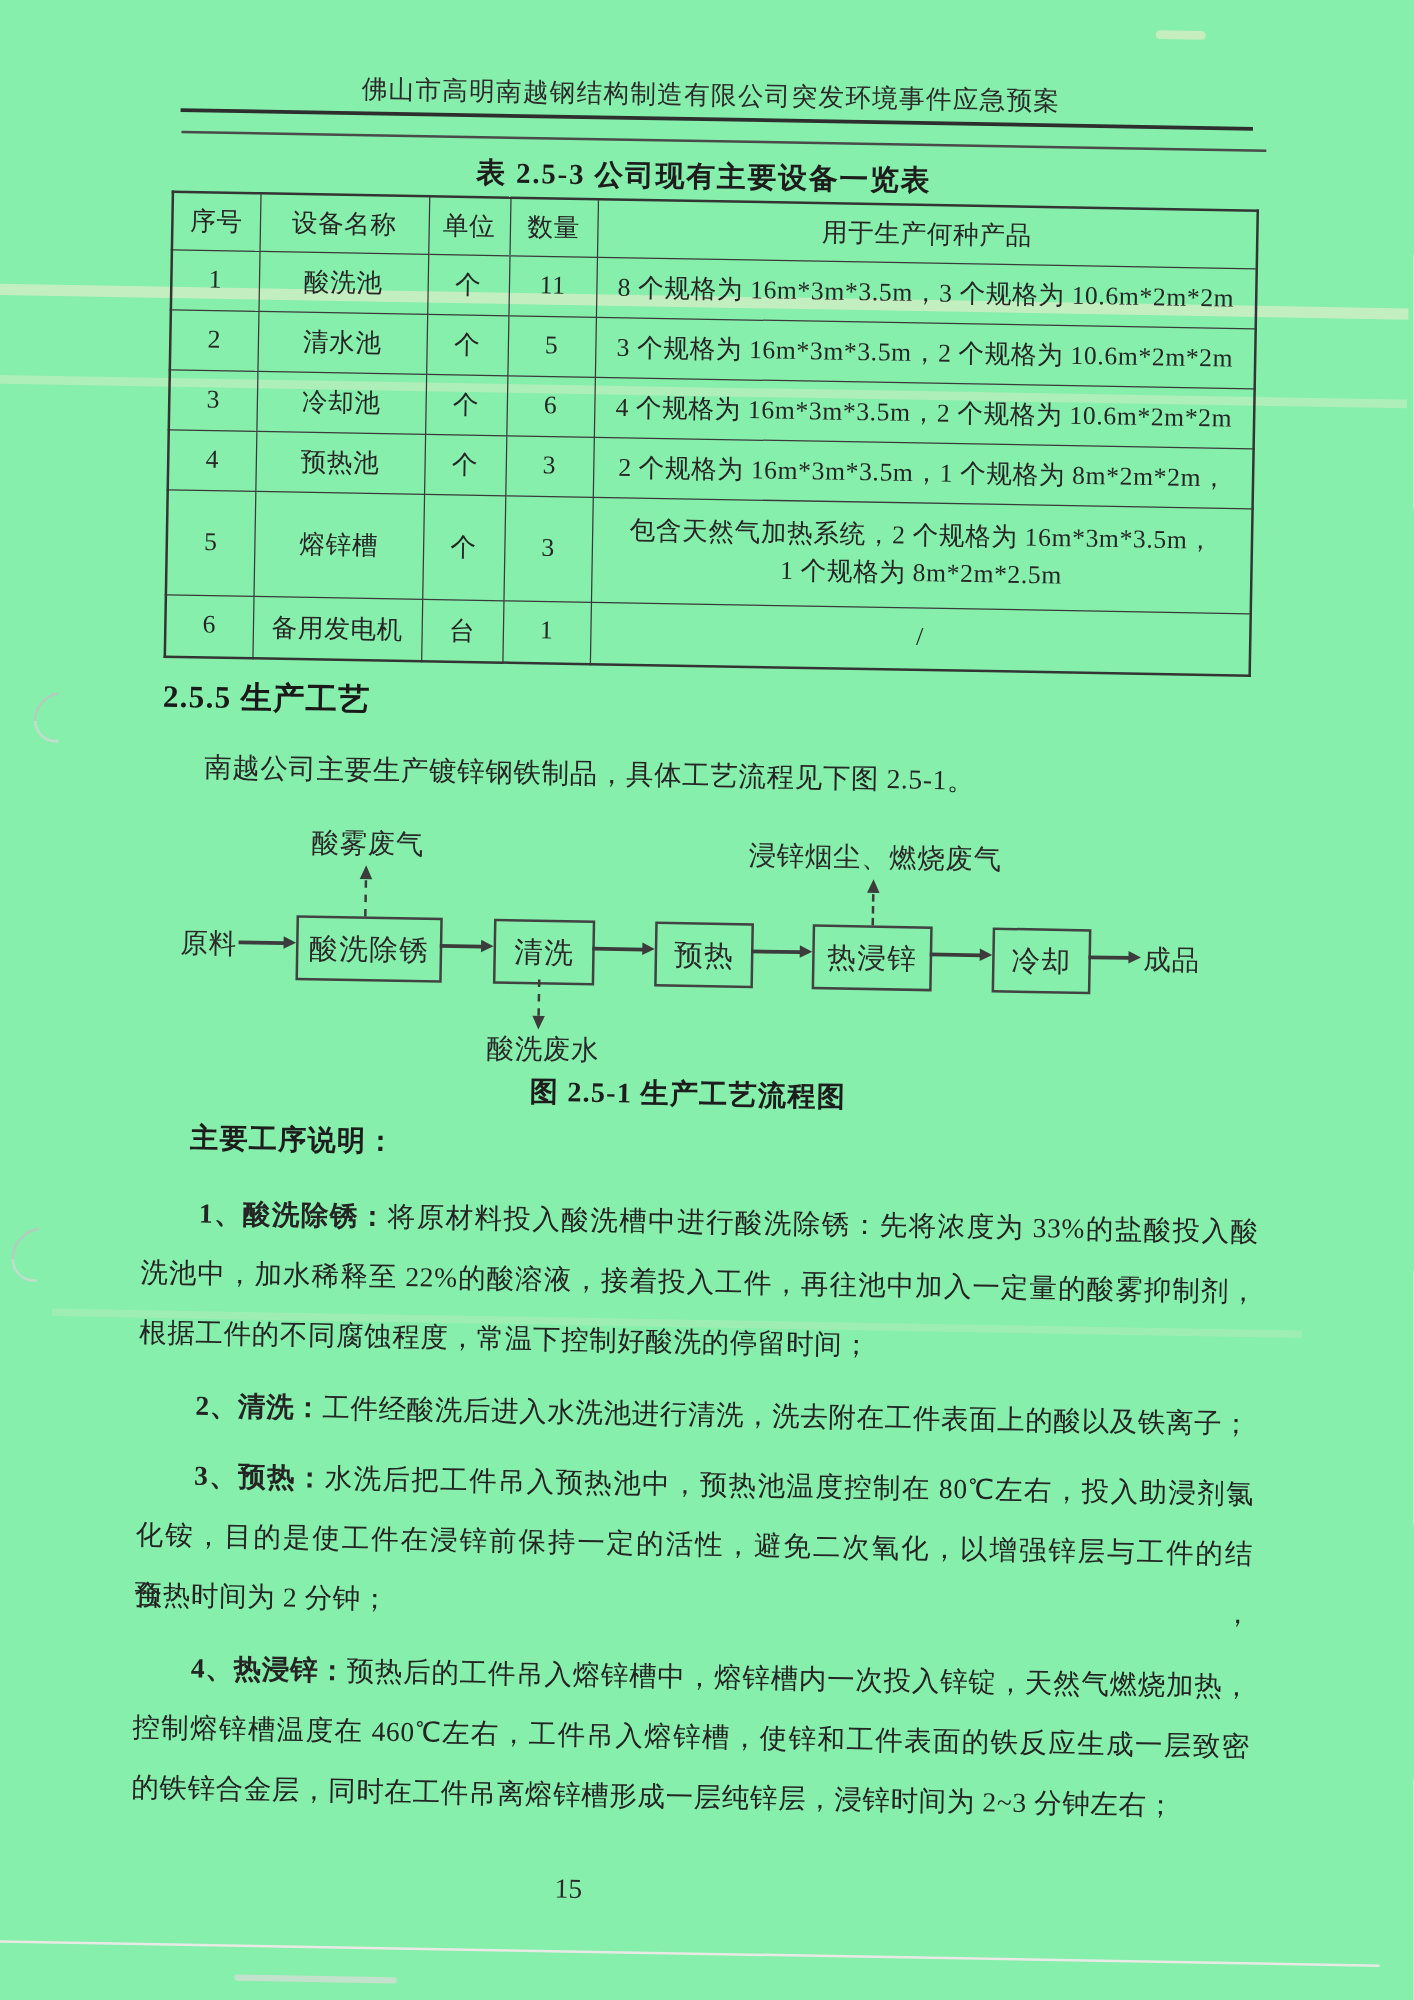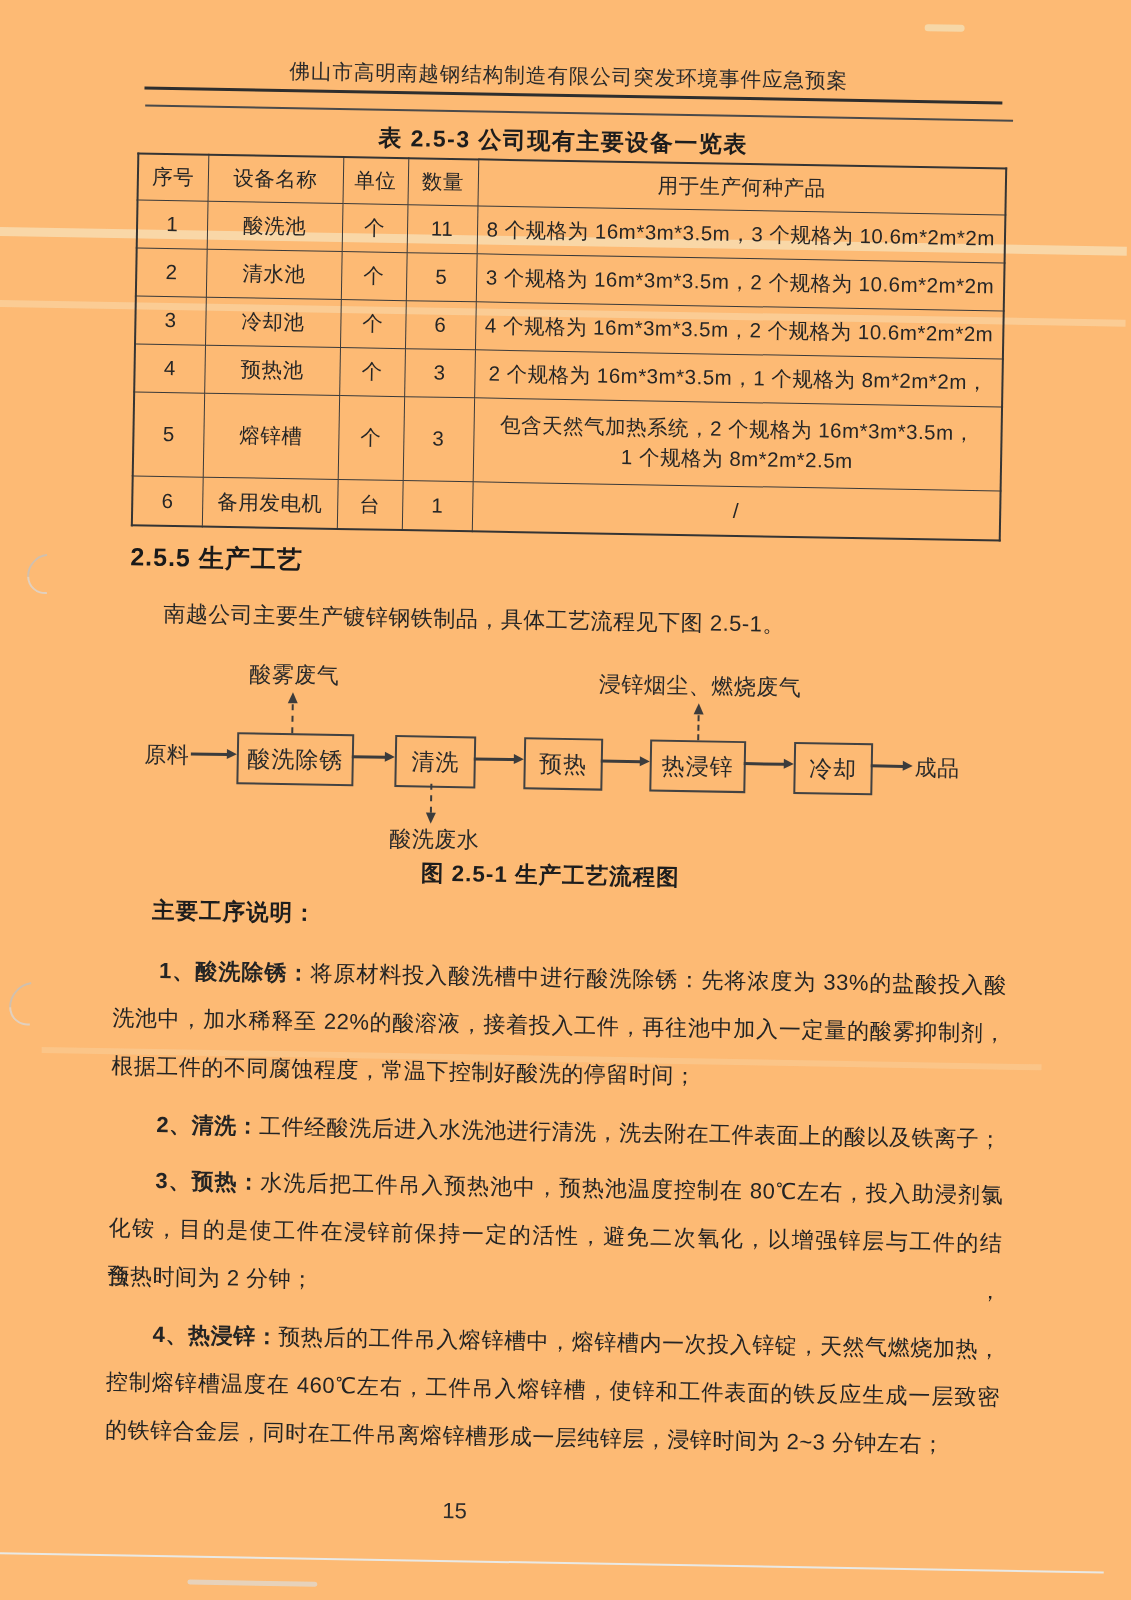--- a/index.html
+++ b/index.html
@@ -1,17 +1,17 @@
 <!DOCTYPE html>
 <html><head>
 <meta charset="utf-8">
 <style>
   html,body{margin:0;padding:0;background:#ffffff;}
-  #paper{position:relative;width:1131px;height:1600px;background:#fdba74;overflow:hidden;
-         font-family:Liberation Sans, sans-serif;color:#222;}
+  #paper{position:relative;width:1131px;height:1600px;background:#86efac;overflow:hidden;
+         font-family:Liberation Serif, serif;color:#222;}
   #rot{position:absolute;left:0;top:0;width:1131px;height:1600px;
        transform:rotate(1deg);transform-origin:0 0;}
   .abs{position:absolute;}
   
   .hdr{left:40px;top:52px;width:1060px;text-align:center;font-size:20.5px;letter-spacing:1px;color:#2b2b2b;}
   .rule{position:absolute;background:#2e2e2e;}
   
   .tbl-title{left:0;top:116px;width:1131px;text-align:center;font-size:23px;font-weight:bold;letter-spacing:1.5px;color:#1d1d1d;}
   .caption{left:0;top:850px;width:1131px;text-align:center;font-size:22.5px;font-weight:bold;letter-spacing:1px;color:#1d1d1d;}
   .proc-h{left:168px;top:892px;font-size:22.5px;font-weight:bold;letter-spacing:1px;color:#1d1d1d;}

